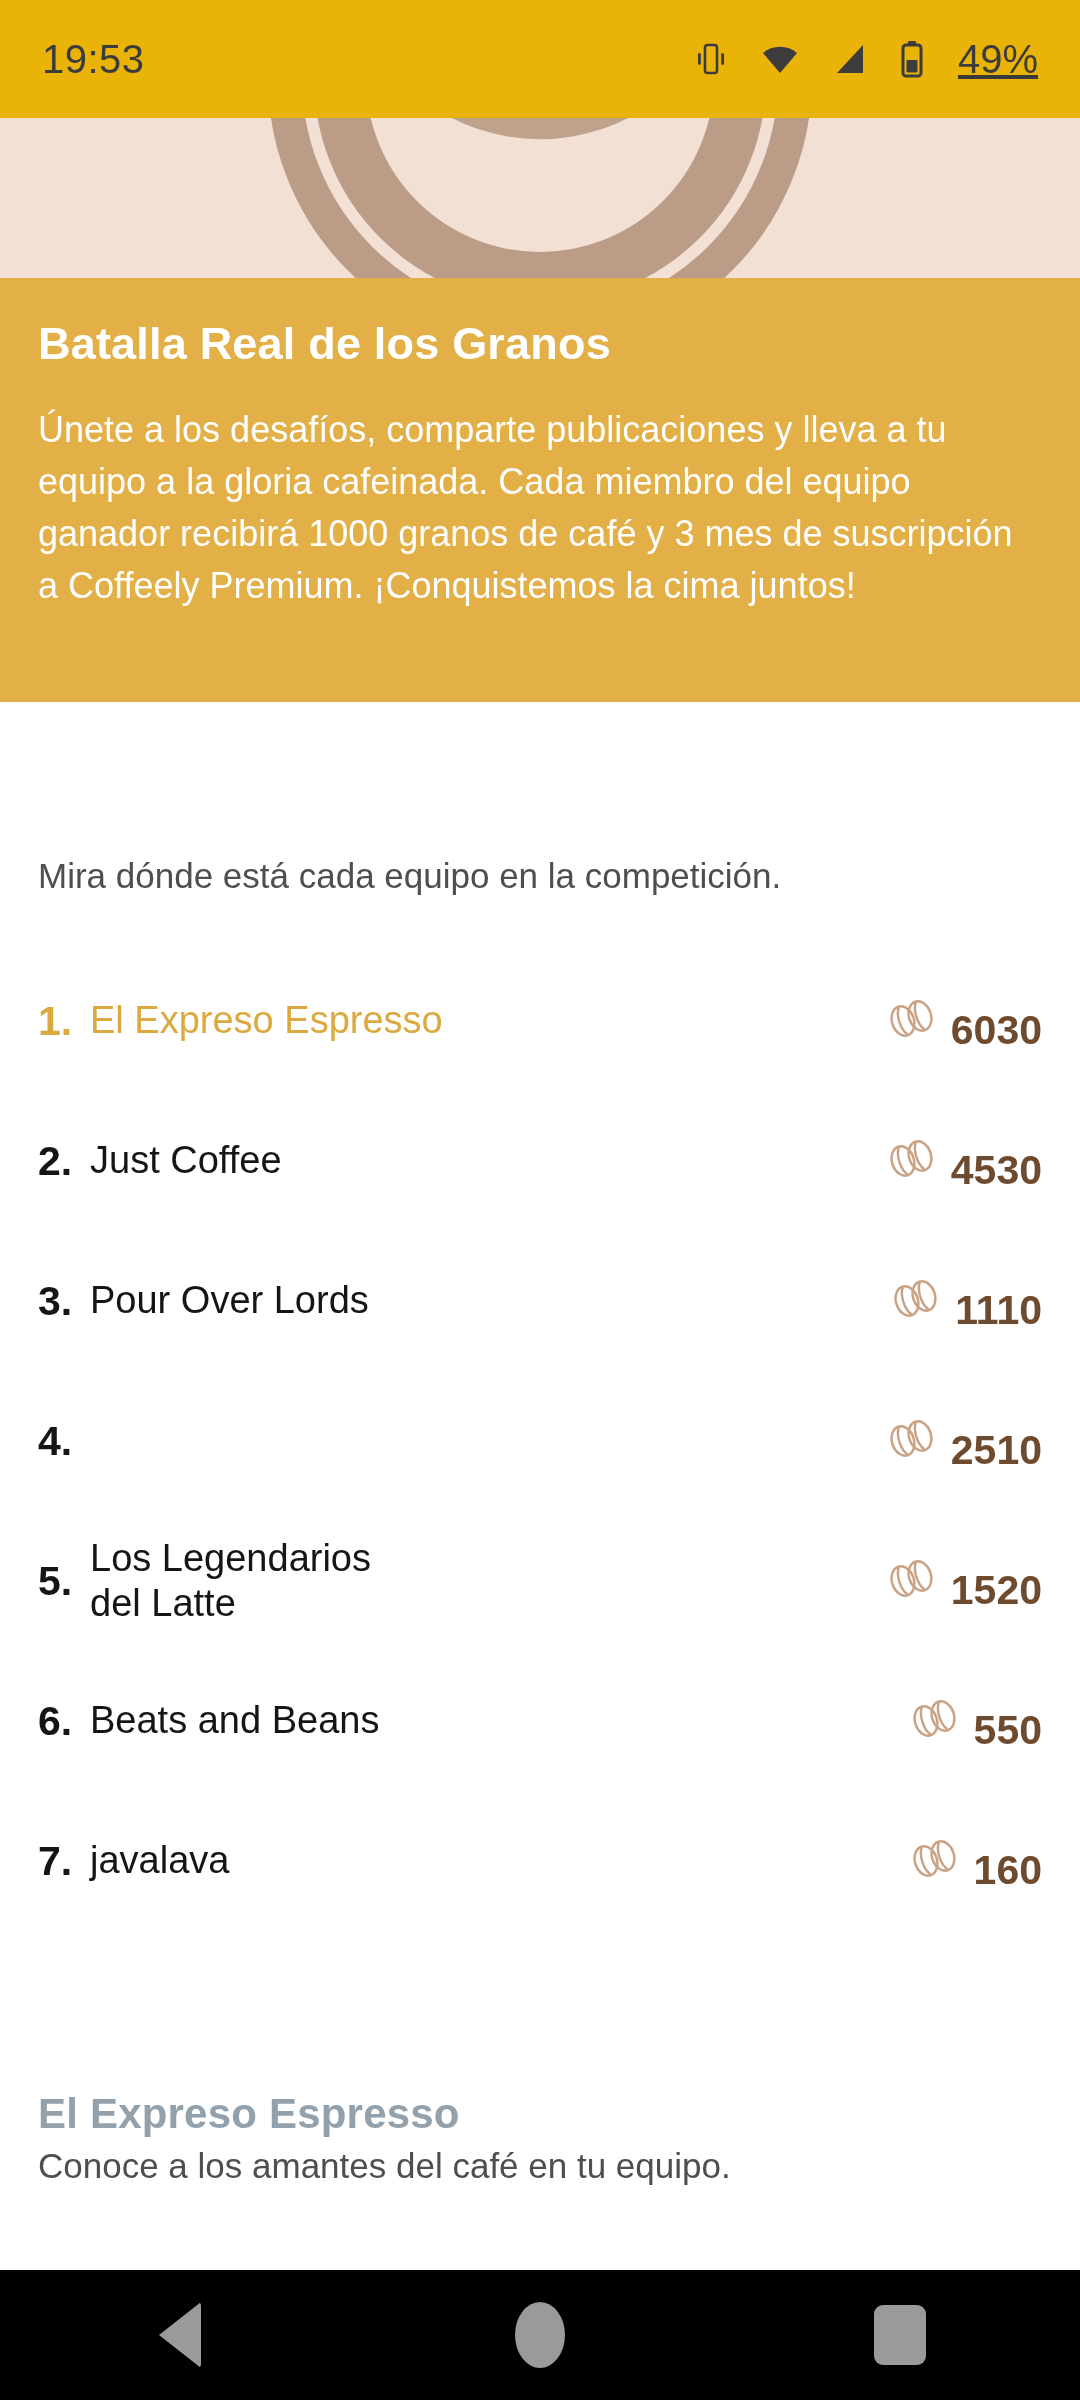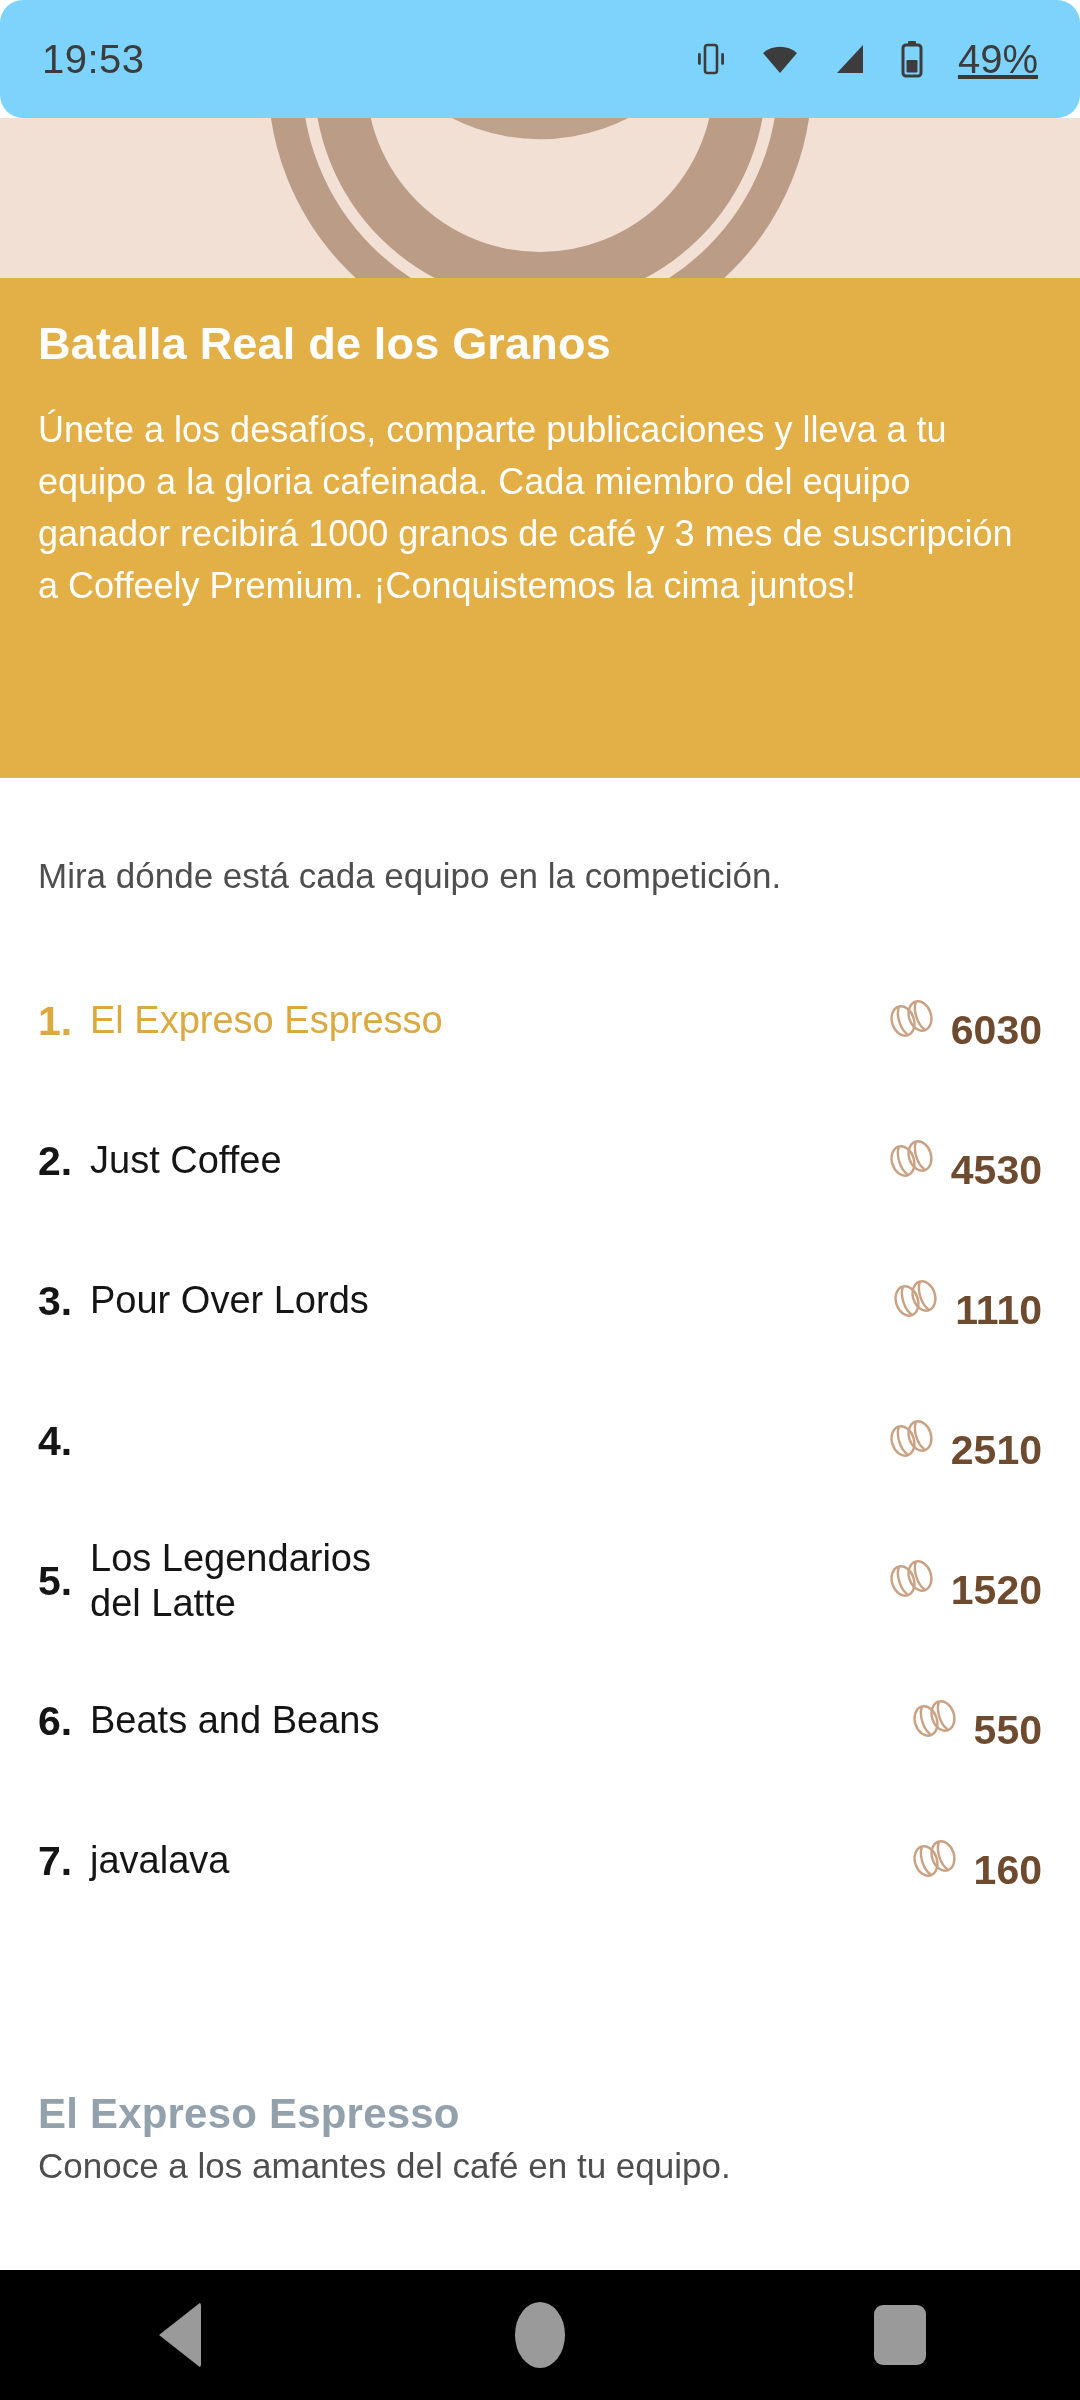--- a/index.html
+++ b/index.html
@@ -7,40 +7,39 @@
     width:1080px; height:2400px;
     background:#ffffff;
     font-family:"Liberation Sans", sans-serif;
     overflow:hidden;
   }
   .screen { position:relative; width:1080px; height:2400px; background:#fff; }
 
   
   .statusbar {
     position:absolute; top:0; left:0; width:1080px; height:118px;
-    background:#7dd3fc; color:#3a3a3a;
+    background:#eab308; color:#3a3a3a;
     display:flex; align-items:center; justify-content:space-between;
     padding:0 42px;
-    border-radius:23px;
   }
   .status-time { font-size:40px; letter-spacing:.5px; color:#3c3c3c; }
   .status-right { display:flex; align-items:center; gap:32px;text-decoration:underline; }
   .status-right svg { display:block; }
   .status-battery-text { font-size:40px; color:#3c3c3c; margin-left:2px; }
 
   
   .hero {
     position:absolute; top:118px; left:0; width:1080px; height:160px;
     background:#f2e0d5; overflow:hidden;
   }
   .hero svg { position:absolute; left:0; top:-190px; }
 
   
   .banner {
-    position:absolute; top:278px; left:0; width:1080px; height:500px;
+    position:absolute; top:278px; left:0; width:1080px; height:424px;
     background:#e3af47; padding:40px 38px 0 38px;
   }
   .banner-title {
     font-size:45px; font-weight:bold; color:#ffffff; letter-spacing:.2px;
     line-height:1.15;
   }
   .banner-desc {
     margin-top:34px; font-size:36px; color:#ffffff; line-height:1.45;
     font-weight:400; max-width:1005px;
   }

